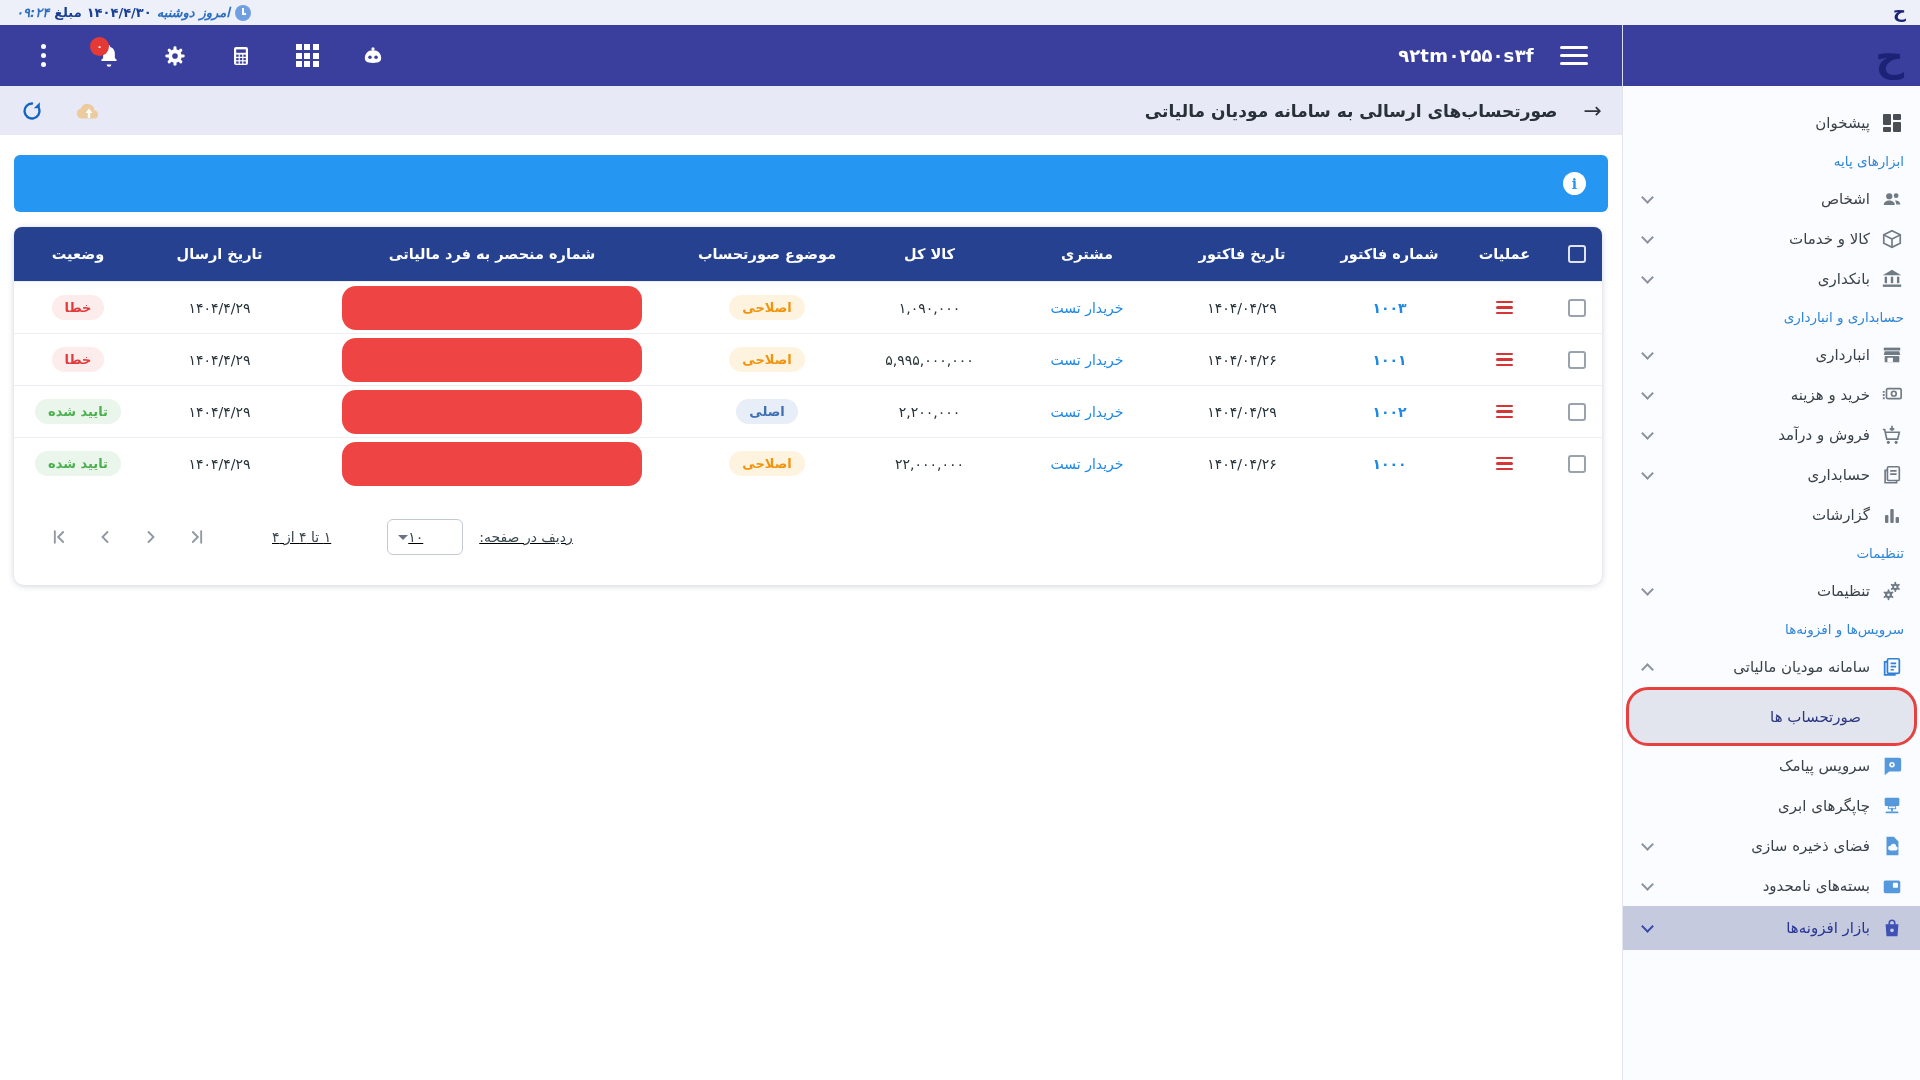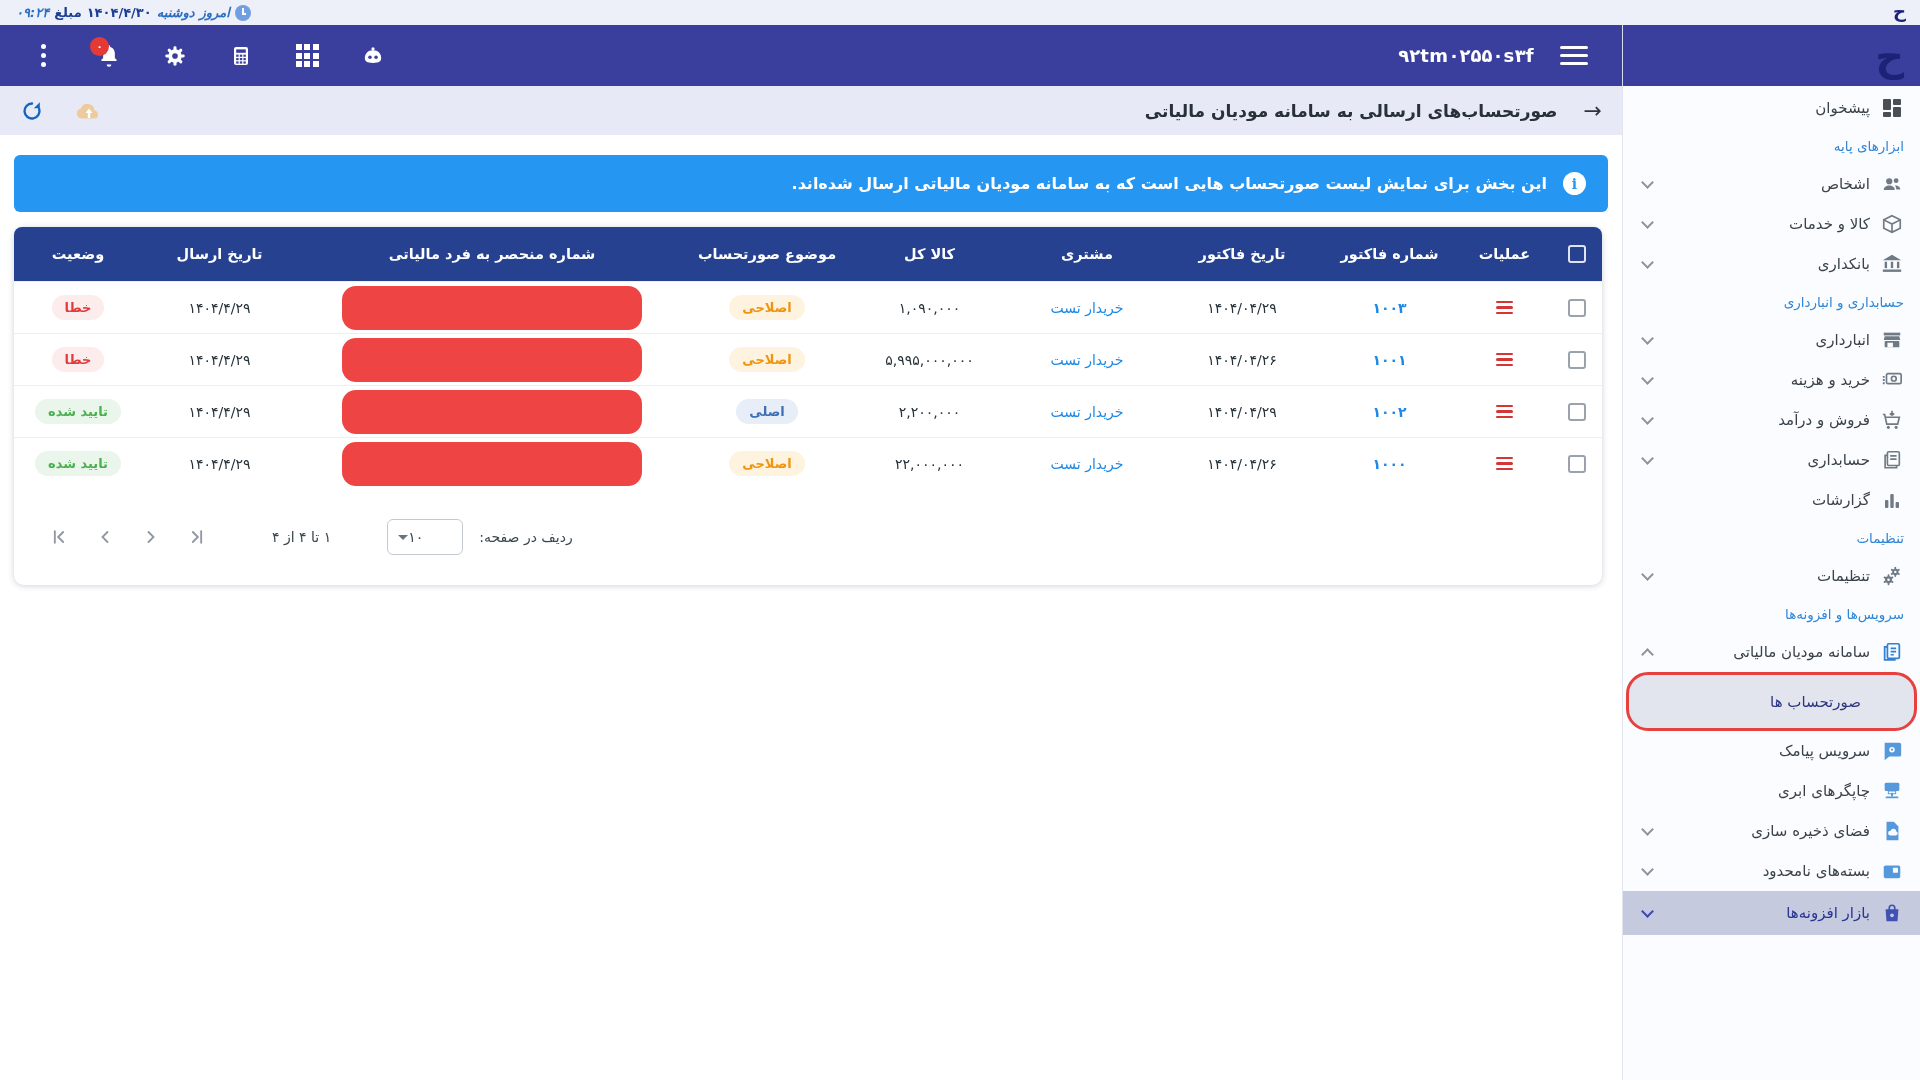--- a/index.html
+++ b/index.html
@@ -38,21 +38,21 @@
   .workspace { color:#fff; font-size:18px; font-weight:bold; letter-spacing:.5px; }
   .burger { display:flex; flex-direction:column; gap:5px; width:28px; cursor:pointer; }
   .burger i { height:3px; background:#fff; border-radius:2px; }
   .nav-logo-zone { width:298px; height:61px; border-left:1px solid #d9dcef;
                    display:flex; align-items:center; justify-content:flex-end;
                    padding-right:16px; margin-left:34px; }
   .big-logo { color:#1b2377; font-size:40px; font-weight:bold; line-height:1; }
 
   
   .sidebar { position:absolute; top:86px; right:0; width:298px; bottom:0;
-             background:#fbfcff; border-left:1px solid #e2e5ee; padding-top:2px; }
+             background:#fbfcff; border-left:1px solid #e2e5ee; padding-top:17px; }
   .sitem { height:40px; display:flex; align-items:center; direction:rtl;
            padding:0 16px 0 16px; gap:10px; cursor:pointer; }
   .sicon { width:24px; height:24px; display:flex; align-items:center; justify-content:center;
            flex:0 0 24px; }
   .slabel { flex:1; text-align:right; font-size:15px; color:#39424a; }
   .chev { width:9px; height:9px; border-left:2px solid #8a94a0; border-bottom:2px solid #8a94a0;
           transform:rotate(-45deg); margin-left:4px; margin-top:-4px; }
   .chev.up { transform:rotate(135deg); margin-top:4px; }
   .chev.indigo { border-color:#3949ab; }
   .ssection { height:36px; display:flex; align-items:center; direction:rtl; padding:0 16px;
@@ -103,21 +103,21 @@
   .bold { font-weight:bold; }
   .num { direction:ltr; unicode-bidi:isolate; }
   .redact { width:300px; height:44px; background:#ef4444; border-radius:14px; }
   .pill { padding:5px 13px; border-radius:15px; font-size:13px; font-weight:bold; }
   .pill[data-type="error"]   { color:#e23b3b; background:#fdecec; }
   .pill[data-type="success"] { color:#4caf50; background:#eaf6eb; }
   .pill[data-type="amendment"] { color:#f0940f; background:#fdf3df; }
   .pill[data-type="original"]  { color:#3f6fb5; background:#e8eef7; }
 
   .pager { height:96px; display:flex; align-items:center; direction:ltr; padding-left:28px;
-           gap:0; }
+           gap:0;text-decoration:underline; }
   .pg-btn { width:34px; height:34px; display:flex; align-items:center; justify-content:center;
             cursor:pointer; margin-right:12px; }
   .pg-range { margin-left:46px; direction:rtl; font-size:14px; color:#37474f; }
   .pg-select { margin-left:56px; width:76px; height:36px; border:1px solid #c4c9d4;
                border-radius:6px; display:flex; align-items:center; padding:0 10px;
                cursor:pointer; }
   .pg-caret { width:0; height:0; border-left:5px solid transparent; border-right:5px solid transparent;
               border-top:5px solid #6b7280; }
   .pg-val { flex:1; font-size:14px; color:#37474f; }
   .pg-label { margin-left:16px; direction:rtl; font-size:14px; color:#37474f; }
@@ -463,21 +463,20 @@
       </span>
     </div>
     <div class="tb-right">
       <span class="back-arrow">→</span>
       <span class="page-title">صورتحساب‌های ارسالی به سامانه مودیان مالیاتی</span>
     </div>
   </div>
 
   <div class="banner">
     <span class="info-ic">i</span>
-    <span class="banner-text">این بخش برای نمایش لیست صورتحساب هایی است که به سامانه مودیان مالیاتی ارسال شده‌اند.</span>
   </div>
 
   <div class="card">
 
     <div class="thead">
       <span class="cell col-cb">
           <span class="cb head"></span>
         </span>
       <span class="cell col-ops">عملیات</span>
       <span class="cell col-invno">شماره فاکتور</span>

